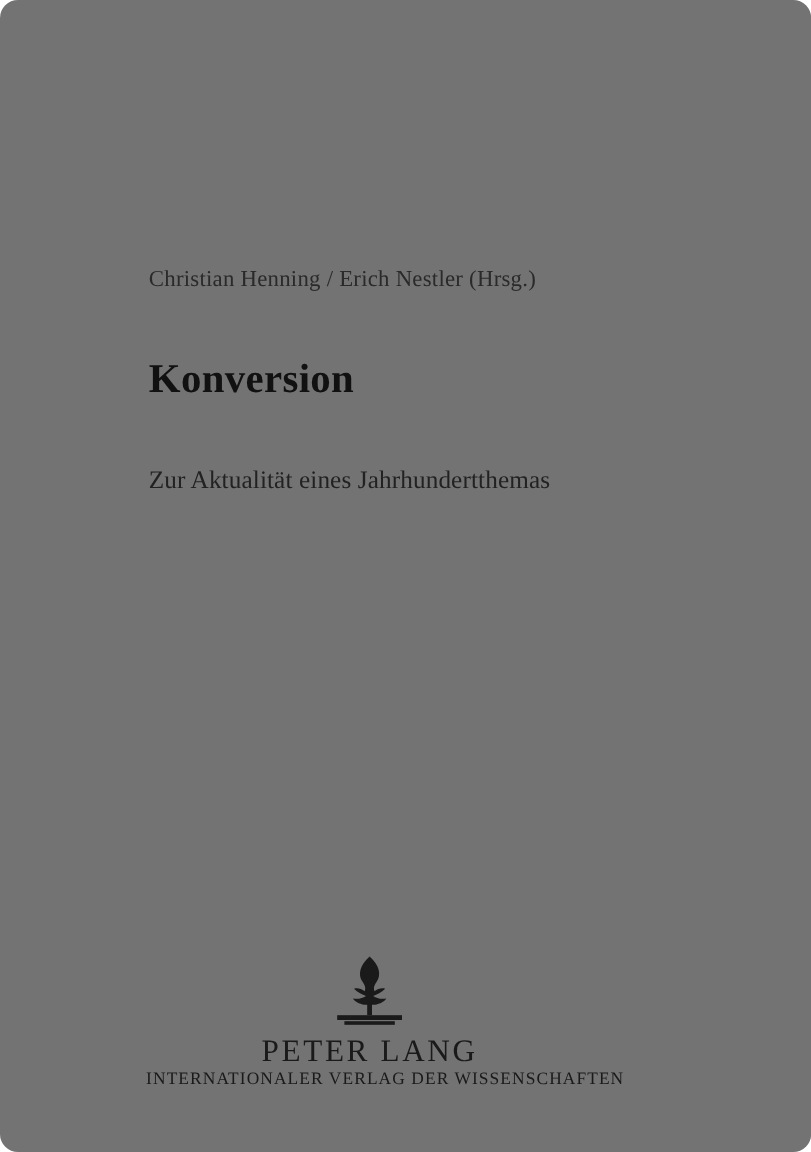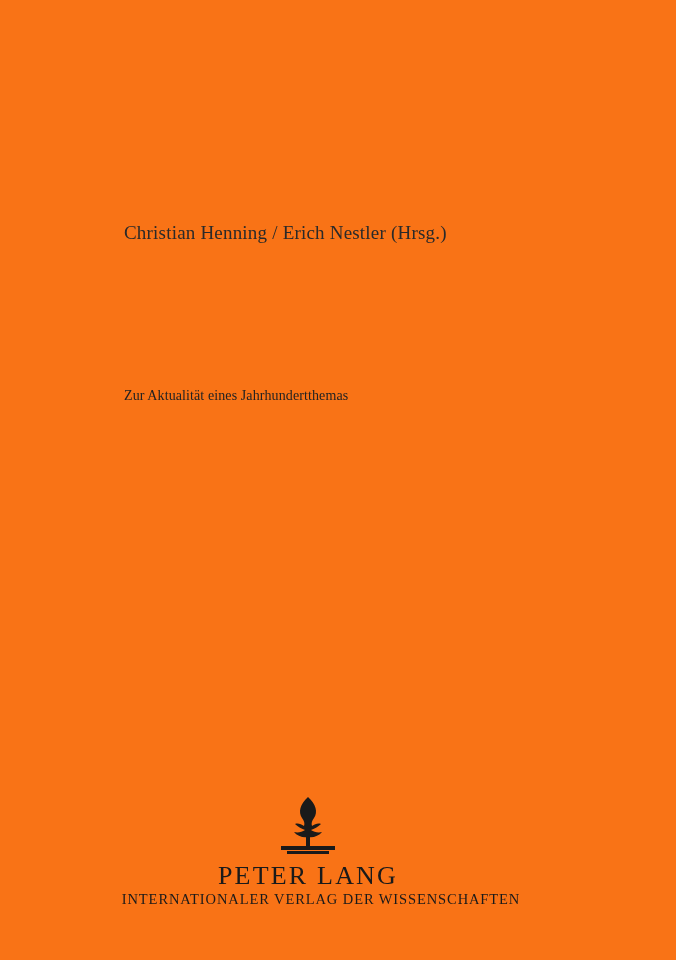--- a/index.html
+++ b/index.html
@@ -11,21 +11,22 @@
     width: 676px;
     height: 960px;
     font-family: "Liberation Serif", serif;
     color: #1a1a1a;
     position: relative;
     overflow: hidden;
   }
   .page {
     position: absolute;
     inset: 0;
-    background: #f97316;
+    background: #737373;
+    border-radius: 15px;
   }
   
   .editors {
     position: absolute;
     left: 124px;
     top: 222px;
     font-size: 19px;
     letter-spacing: 0.2px;
     color: #2a2a2a;
     white-space: nowrap;
@@ -39,21 +40,21 @@
     font-weight: bold;
     letter-spacing: 0.3px;
     color: #111111;
     white-space: nowrap;
   }
   
   .subtitle {
     position: absolute;
     left: 124px;
     top: 388px;
-    font-size: 14px;
+    font-size: 21px;
     color: #222222;
     letter-spacing: 0.1px;
     white-space: nowrap;
   }
   
   .publisher {
     position: absolute;
     left: 0;
     right: 0;
     bottom: 52px;
@@ -85,20 +86,21 @@
     margin-left: 26px;
   }
 </style>
 </head>
 <body>
 
 <div class="page">
 
   <div class="editors">Christian Henning / Erich Nestler (Hrsg.)</div>
 
+  <div class="title">Konversion</div>
 
   <div class="subtitle">Zur Aktualität eines Jahrhundertthemas</div>
 
   <div class="publisher">
     <div class="pub-inner">
       <svg class="pub-logo" viewBox="0 0 74 62">
 
         <path d="M37 1 C29 8 27 16 31 22 C33 25 34 27 33 30 C30 28 27 27 24 28 C27 31 31 33 34 34 C31 36 27 37 23 36 C26 40 32 42 37 41 C42 42 48 40 51 36 C47 37 43 36 40 34 C43 33 47 31 50 28 C47 27 44 28 41 30 C40 27 41 25 43 22 C47 16 45 8 37 1 Z" fill="#1a1a1a"></path>
 
         <rect x="35" y="40" width="4" height="10" fill="#1a1a1a"></rect>

